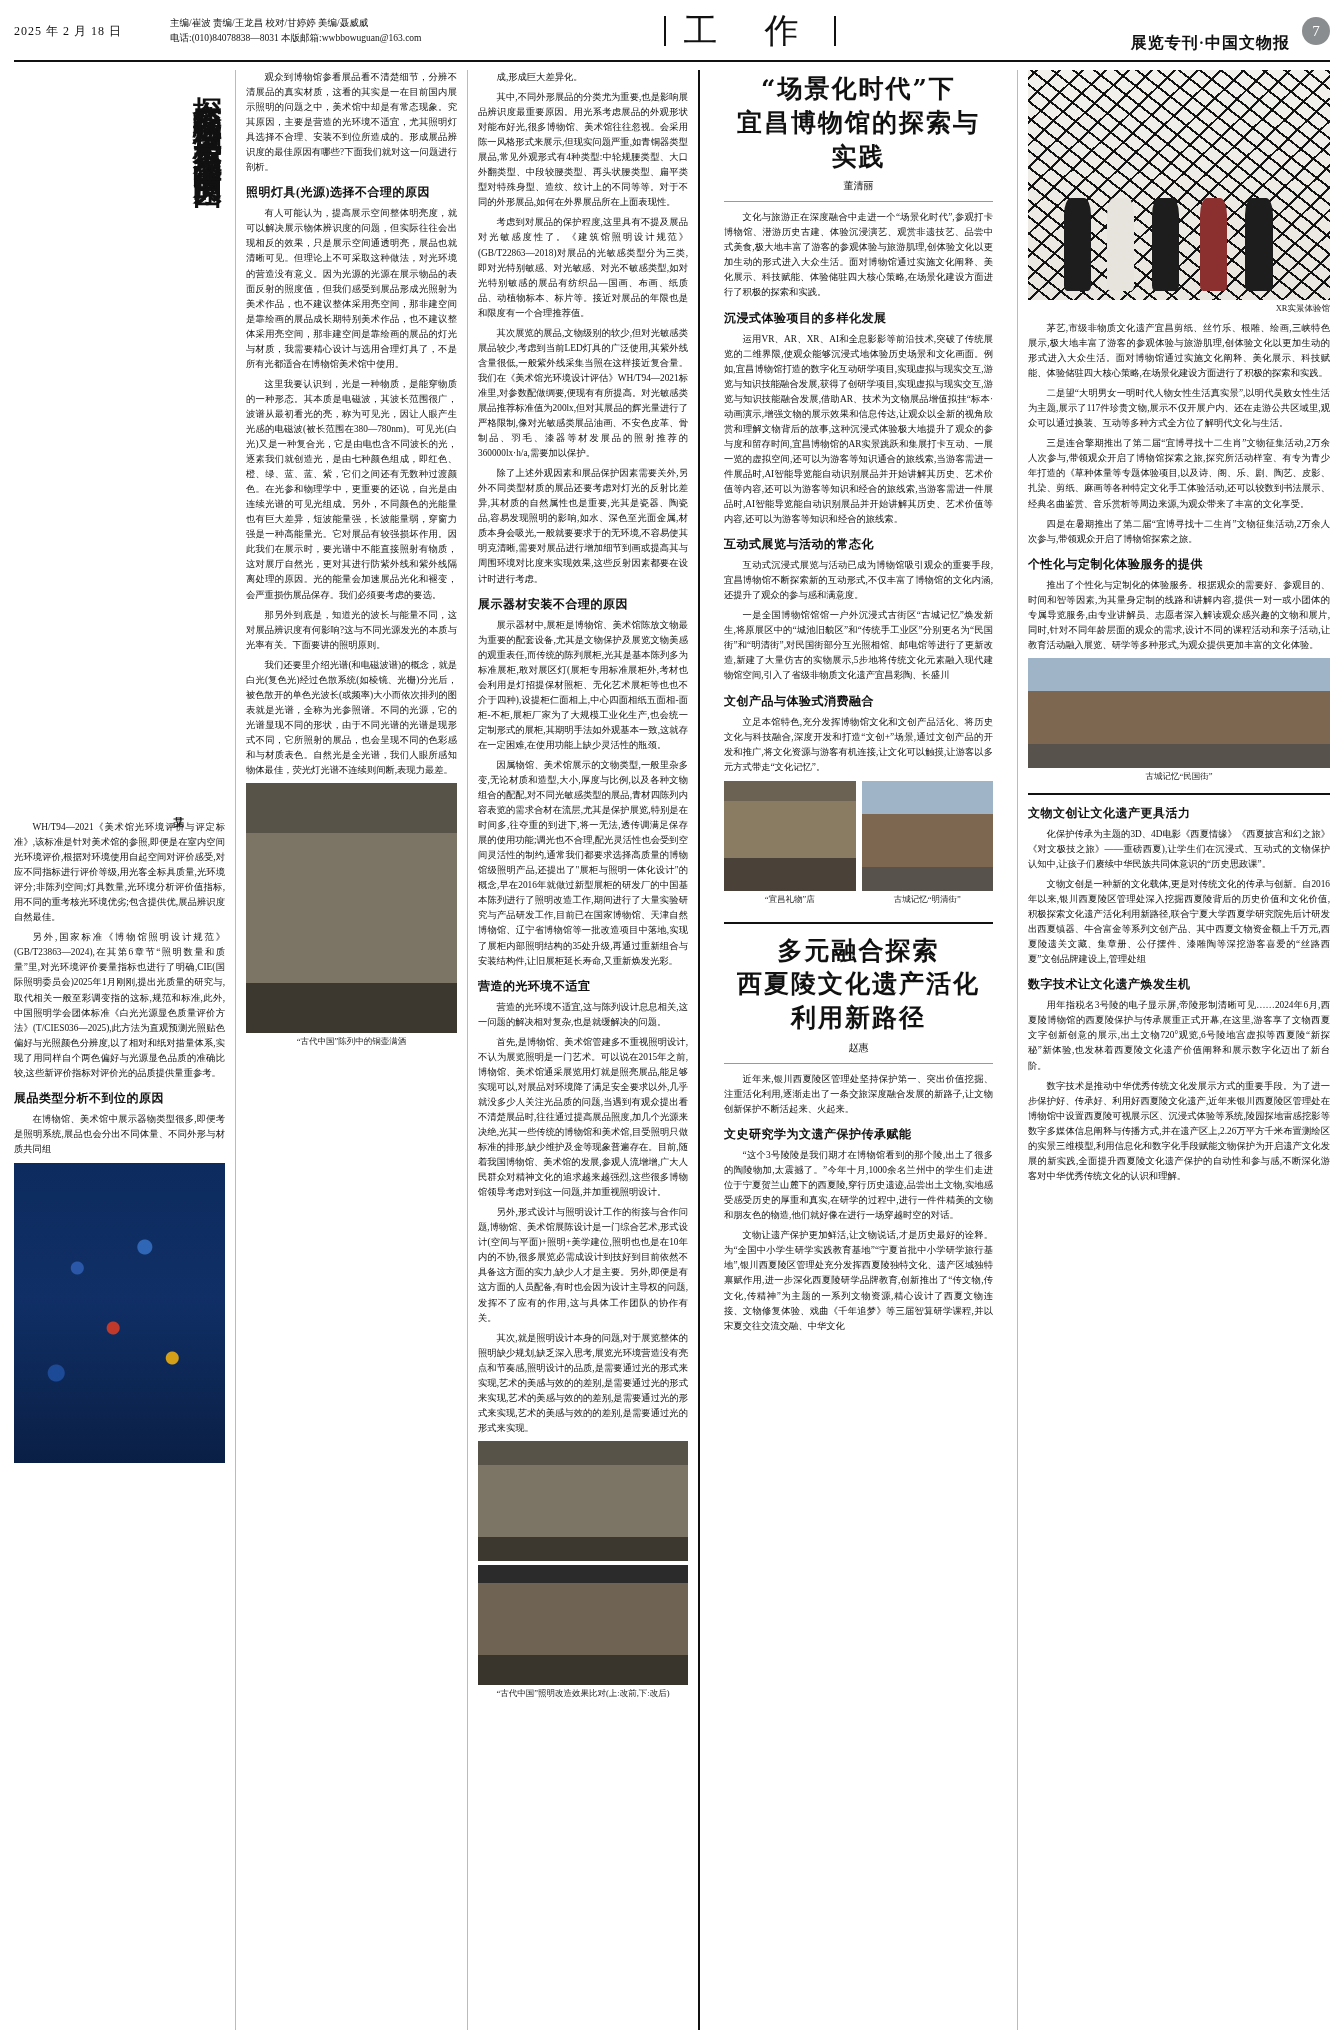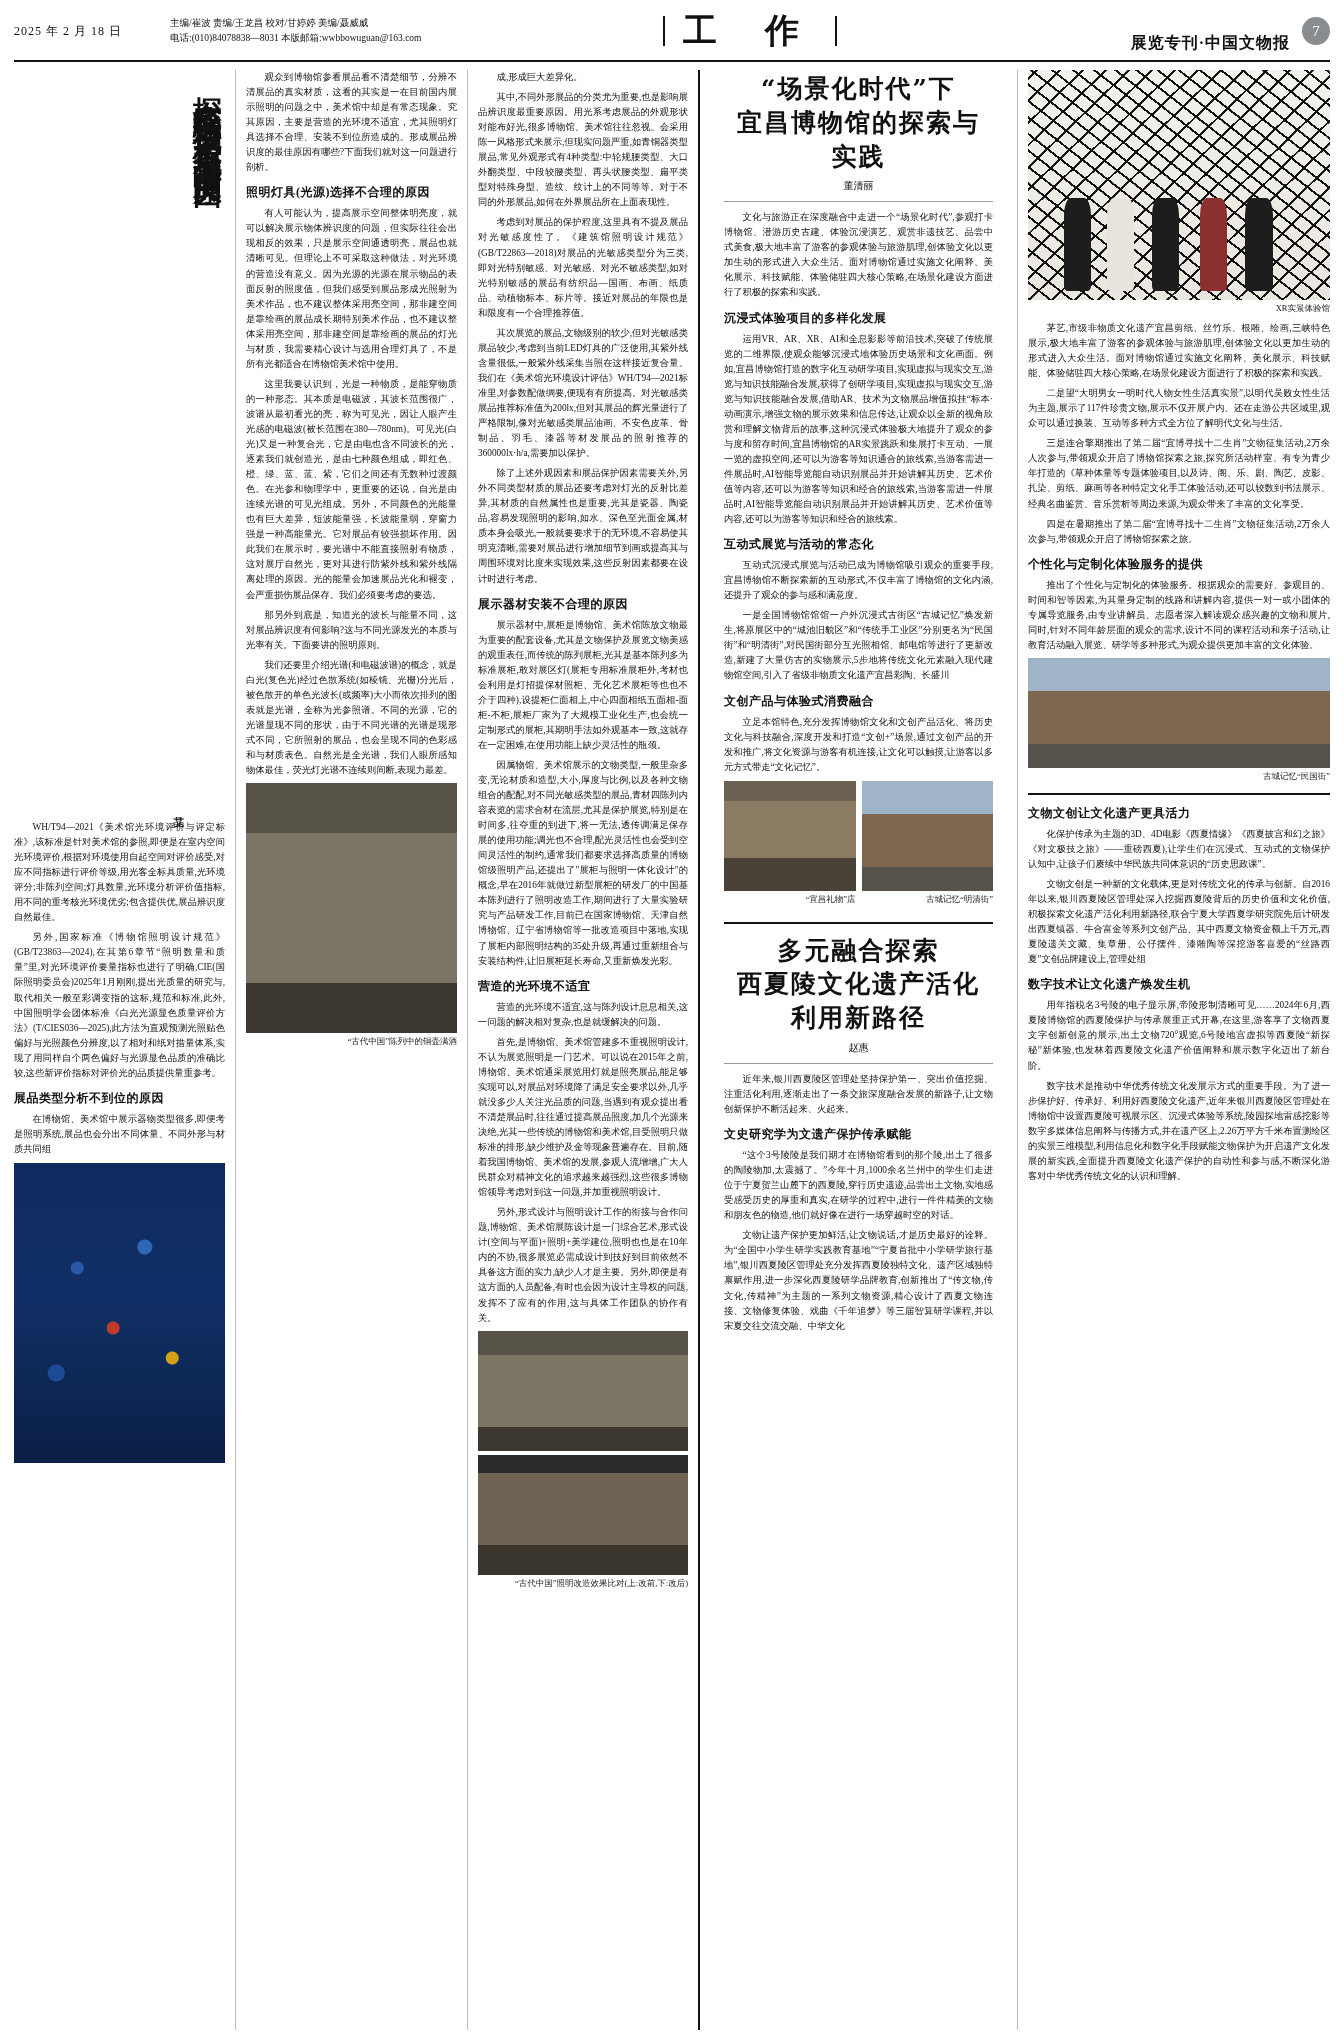--- a/index.html
+++ b/index.html
@@ -10,21 +10,21 @@
     color:#111;
     overflow:hidden;
   }
   .page{position:relative;width:1344px;height:2040px;box-sizing:border-box;padding:10px 14px 8px 14px;}
 
   
   .masthead{display:flex;align-items:stretch;border-bottom:2px solid #111;padding-bottom:8px;height:42px;}
   .mh-left{width:150px;display:flex;align-items:center;font-size:12px;letter-spacing:1px;}
   .mh-staff{flex:0 0 330px;display:flex;flex-direction:column;justify-content:center;font-size:9.5px;line-height:1.55;padding-left:6px;}
   .mh-title{flex:1;display:flex;align-items:center;justify-content:center;gap:18px;}
-  .mh-title .big{font-size:34px;font-weight:bold;letter-spacing:18px;font-family:"DejaVu Serif",serif;}
+  .mh-title .big{font-size:34px;font-weight:normal;letter-spacing:18px;font-family:"DejaVu Serif",serif;}
   .mh-rule{width:2px;height:30px;background:#111;}
   .mh-right{flex:0 0 330px;display:flex;align-items:center;justify-content:flex-end;gap:12px;}
   .mh-right .pub{font-size:16px;font-weight:bold;letter-spacing:1px;margin-top:24px;}
   .pagenum{width:28px;height:28px;border-radius:50%;background:#8a8d8f;color:#fff;font-size:15px;display:flex;align-items:center;justify-content:center;}
 
   
   .cols{display:flex;gap:0;margin-top:8px;height:1960px;}
   .col{box-sizing:border-box;}
   .colA{width:222px;padding-right:10px;border-right:1px solid #bbb;}
   .colB{width:232px;padding:0 10px;border-right:1px solid #bbb;font-family:Liberation Serif, serif;}
@@ -47,21 +47,21 @@
 
   
   .head2{text-align:center;margin:2px 0 6px 0;}
   .head2 .l1{font-size:25px;font-weight:bold;letter-spacing:2px;line-height:1.35;font-family:"DejaVu Serif",serif;}
   .head2 .author{font-size:10px;margin-top:6px;}
   .rule-thin{border-top:1px solid #999;margin:8px 0;}
   .rule-thick{border-top:2px solid #111;margin:10px 0;}
 
   
   .imgbox{position:relative;overflow:hidden;background:#ddd;}
-  .cap{font-size:8.5px;text-align:right;margin:3px 0 6px 0;color:#222;}
+  .cap{font-size:8.5px;text-align:center;margin:3px 0 6px 0;color:#222;}
   .cap.right{text-align:right;}
   .three-img{display:flex;gap:6px;}
 
   
   .ph{width:100%;height:100%;display:block;}
 
   .crown{background:
     radial-gradient(circle at 30% 35%, #2a57a8 0 6px, transparent 7px),
     radial-gradient(circle at 62% 28%, #2f66b5 0 7px, transparent 8px),
     radial-gradient(circle at 47% 55%, #c0392b 0 6px, transparent 7px),
@@ -144,20 +144,21 @@
       <p class="b">考虑到对展品的保护程度,这里具有不提及展品对光敏感度性了。《建筑馆照明设计规范》(GB/T22863—2018)对展品的光敏感类型分为三类,即对光特别敏感、对光敏感、对光不敏感类型,如对光特别敏感的展品有纺织品—国画、布画、纸质品、动植物标本、标片等。接近对展品的年限也是和限度有一个合理推荐值。</p>
       <p class="b">其次展览的展品,文物级别的软少,但对光敏感类展品较少,考虑到当前LED灯具的广泛使用,其紫外线含量很低,一般紫外线采集当照在这样接近复合量。我们在《美术馆光环境设计评估》WH/T94—2021标准里,对参数配做绸要,便现有有所提高。对光敏感类展品推荐标准值为200lx,但对其展品的辉光量进行了严格限制,像对光敏感类展品油画、不安色皮革、骨制品、羽毛、漆器等材发展品的照射推荐的360000lx·h/a,需要加以保护。</p>
       <p class="b">除了上述外观因素和展品保护因素需要关外,另外不同类型材质的展品还要考虑对灯光的反射比差异,其材质的自然属性也是重要,光其是瓷器、陶瓷品,容易发现照明的影响,如水、深色至光面金属,材质本身会吸光,一般就要要求于的无环境,不容易使其明克清晰,需要对展品进行增加细节到画或提高其与周围环境对比度来实现效果,这些反射因素都要在设计时进行考虑。</p>
       <h3 class="sub">展示器材安装不合理的原因</h3>
       <p class="b">展示器材中,展柜是博物馆、美术馆陈放文物最为重要的配套设备,尤其是文物保护及展览文物美感的观重表任,而传统的陈列展柜,光其是基本陈列多为标准展柜,敢对展区灯(展柜专用标准展柜外,考材也会利用是灯招提保材照柜、无化艺术展柜等也也不介于四种),设提柜仁面相上,中心四面相纸五面相-面柜-不柜,展柜厂家为了大规模工业化生产,也会统一定制形式的展柜,其期明手法如外观基本一致,这就存在一定困难,在使用功能上缺少灵活性的瓶颈。</p>
       <p class="b">因属物馆、美术馆展示的文物类型,一般里杂多变,无论材质和造型,大小,厚度与比例,以及各种文物组合的配配,对不同光敏感类型的展品,青材四陈列内容表览的需求合材在流层,尤其是保护展览,特别是在时间多,往夺重的到进下,将一无法,透传调满足保存展的使用功能;调光也不合理,配光灵活性也会受到空间灵活性的制约,通常我们都要求选择高质量的博物馆级照明产品,还提出了"展柜与照明一体化设计"的概念,早在2016年就做过新型展柜的研发厂的中国基本陈列进行了照明改造工作,期间进行了大量实验研究与产品研发工作,目前已在国家博物馆、天津自然博物馆、辽宁省博物馆等一批改造项目中落地,实现了展柜内部照明结构的35处升级,再通过重新组合与安装结构件,让旧展柜延长寿命,又重新焕发光彩。</p>
       <h3 class="sub">营造的光环境不适宜</h3>
       <p class="b">营造的光环境不适宜,这与陈列设计息息相关,这一问题的解决相对复杂,也是就缓解决的问题。</p>
       <p class="b">首先,是博物馆、美术馆管建多不重视照明设计,不认为展览照明是一门艺术。可以说在2015年之前,博物馆、美术馆通采展览用灯就是照亮展品,能足够实现可以,对展品对环境降了满足安全要求以外,几乎就没多少人关注光品质的问题,当遇到有观众提出看不清楚展品时,往往通过提高展品照度,加几个光源来决绝,光其一些传统的博物馆和美术馆,目受照明只做标准的排形,缺少维护及金等现象普遍存在。目前,随着我国博物馆、美术馆的发展,参观人流增增,广大人民群众对精神文化的追求越来越强烈,这些很多博物馆领导考虑对到这一问题,并加重视照明设计。</p>
       <p class="b">另外,形式设计与照明设计工作的衔接与合作问题,博物馆、美术馆展陈设计是一门综合艺术,形式设计(空间与平面)+照明+美学建位,照明也也是在10年内的不协,很多展览必需成设计到技好到目前依然不具备这方面的实力,缺少人才是主要。另外,即便是有这方面的人员配备,有时也会因为设计主导权的问题,发挥不了应有的作用,这与具体工作团队的协作有关。</p>
+      <p class="b">其次,就是照明设计本身的问题,对于展览整体的照明缺少规划,缺乏深入思考,展览光环境营造没有亮点和节奏感,照明设计的品质,是需要通过光的形式来实现,艺术的美感与效的的差别,是需要通过光的形式来实现,艺术的美感与效的的差别,是需要通过光的形式来实现,艺术的美感与效的的差别,是需要通过光的形式来实现。</p>
       <div class="imgbox" style="height:120px;margin-top:4px">
         <div class="ph bronze"></div>
       </div>
       <div class="imgbox" style="height:120px;margin-top:4px">
         <div class="ph museum"></div>
       </div>
       <div class="cap">“古代中国”照明改造效果比对(上:改前,下:改后)</div>
     </div>
 
     <div class="col colD">

